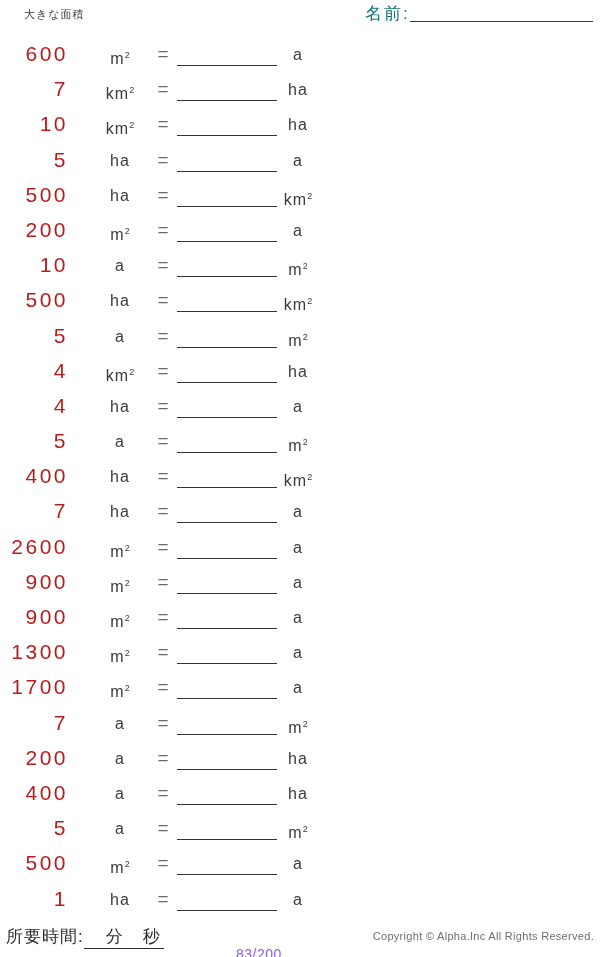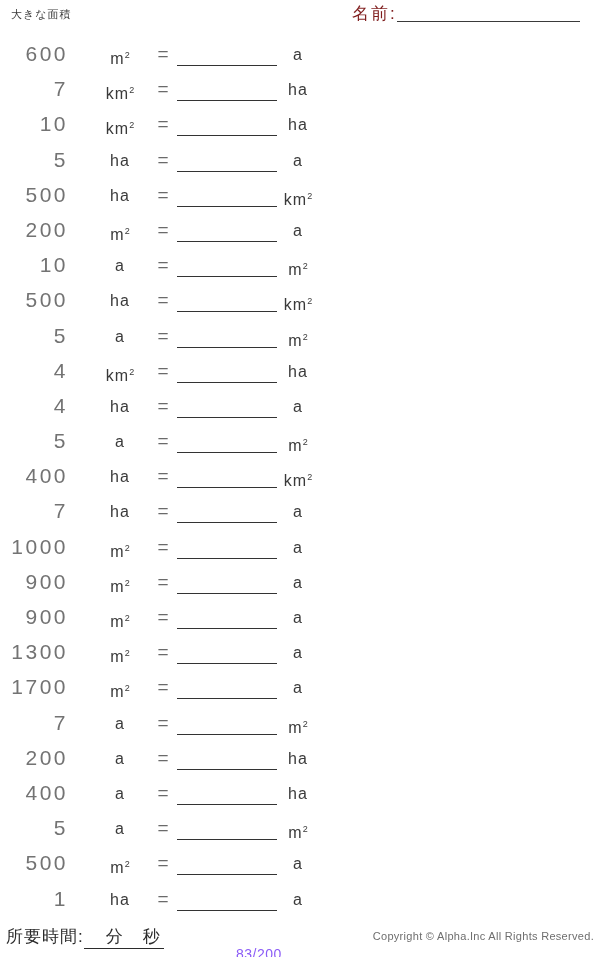--- a/index.html
+++ b/index.html
@@ -14,21 +14,21 @@
     color: #2b2b2b;
     position: relative;
     overflow: hidden;
     -webkit-font-smoothing: antialiased;
   }
 
   
   #header {
     position: absolute;
     top: 0;
-    left: 3px;
+    left: 16px;
     width: 536px;
     height: 34px;
   }
   #worksheet-title {
     position: absolute;
     left: 8px;
     top: 7px;
     font-size: 11px;
     letter-spacing: 1px;
     color: #3a3a3a;
@@ -38,21 +38,21 @@
     position: absolute;
     left: 349px;
     top: 5px;
     display: flex;
     align-items: flex-end;
     white-space: nowrap;
   }
   #name-label {
     font-size: 17px;
     letter-spacing: 2px;
-    color: #7f1d1d;
+    color: #0f766e;
     line-height: 1;
   }
   #name-blank {
     width: 183px;
     height: 14px;
     border-bottom: 1.4px solid #3a3a3a;
   }
 
   
   #problems {
@@ -66,21 +66,21 @@
     height: 35.2px;
   }
   .q-number {
     position: absolute;
     left: 0;
     width: 68px;
     top: 2px;
     text-align: right;
     font-size: 21px;
     letter-spacing: 2.5px;
-    color: #737373;
+    color: #b91c1c;
     line-height: 24px;
     white-space: nowrap;
   }
   .q-unit-from {
     position: absolute;
     left: 92px;
     width: 56px;
     top: 5px;
     text-align: center;
     font-size: 16px;
@@ -285,21 +285,21 @@
       <div class="q-unit-to">km<span class="sup2">2</span></div>
     </div>
     <div class="problem-row">
       <div class="q-number">7</div>
       <div class="q-unit-from">ha</div>
       <div class="q-equals">=</div>
       <div class="q-answer-blank"></div>
       <div class="q-unit-to">a</div>
     </div>
     <div class="problem-row">
-      <div class="q-number">1000</div>
+      <div class="q-number">2600</div>
       <div class="q-unit-from">m<span class="sup2">2</span></div>
       <div class="q-equals">=</div>
       <div class="q-answer-blank"></div>
       <div class="q-unit-to">a</div>
     </div>
     <div class="problem-row">
       <div class="q-number">900</div>
       <div class="q-unit-from">m<span class="sup2">2</span></div>
       <div class="q-equals">=</div>
       <div class="q-answer-blank"></div>

